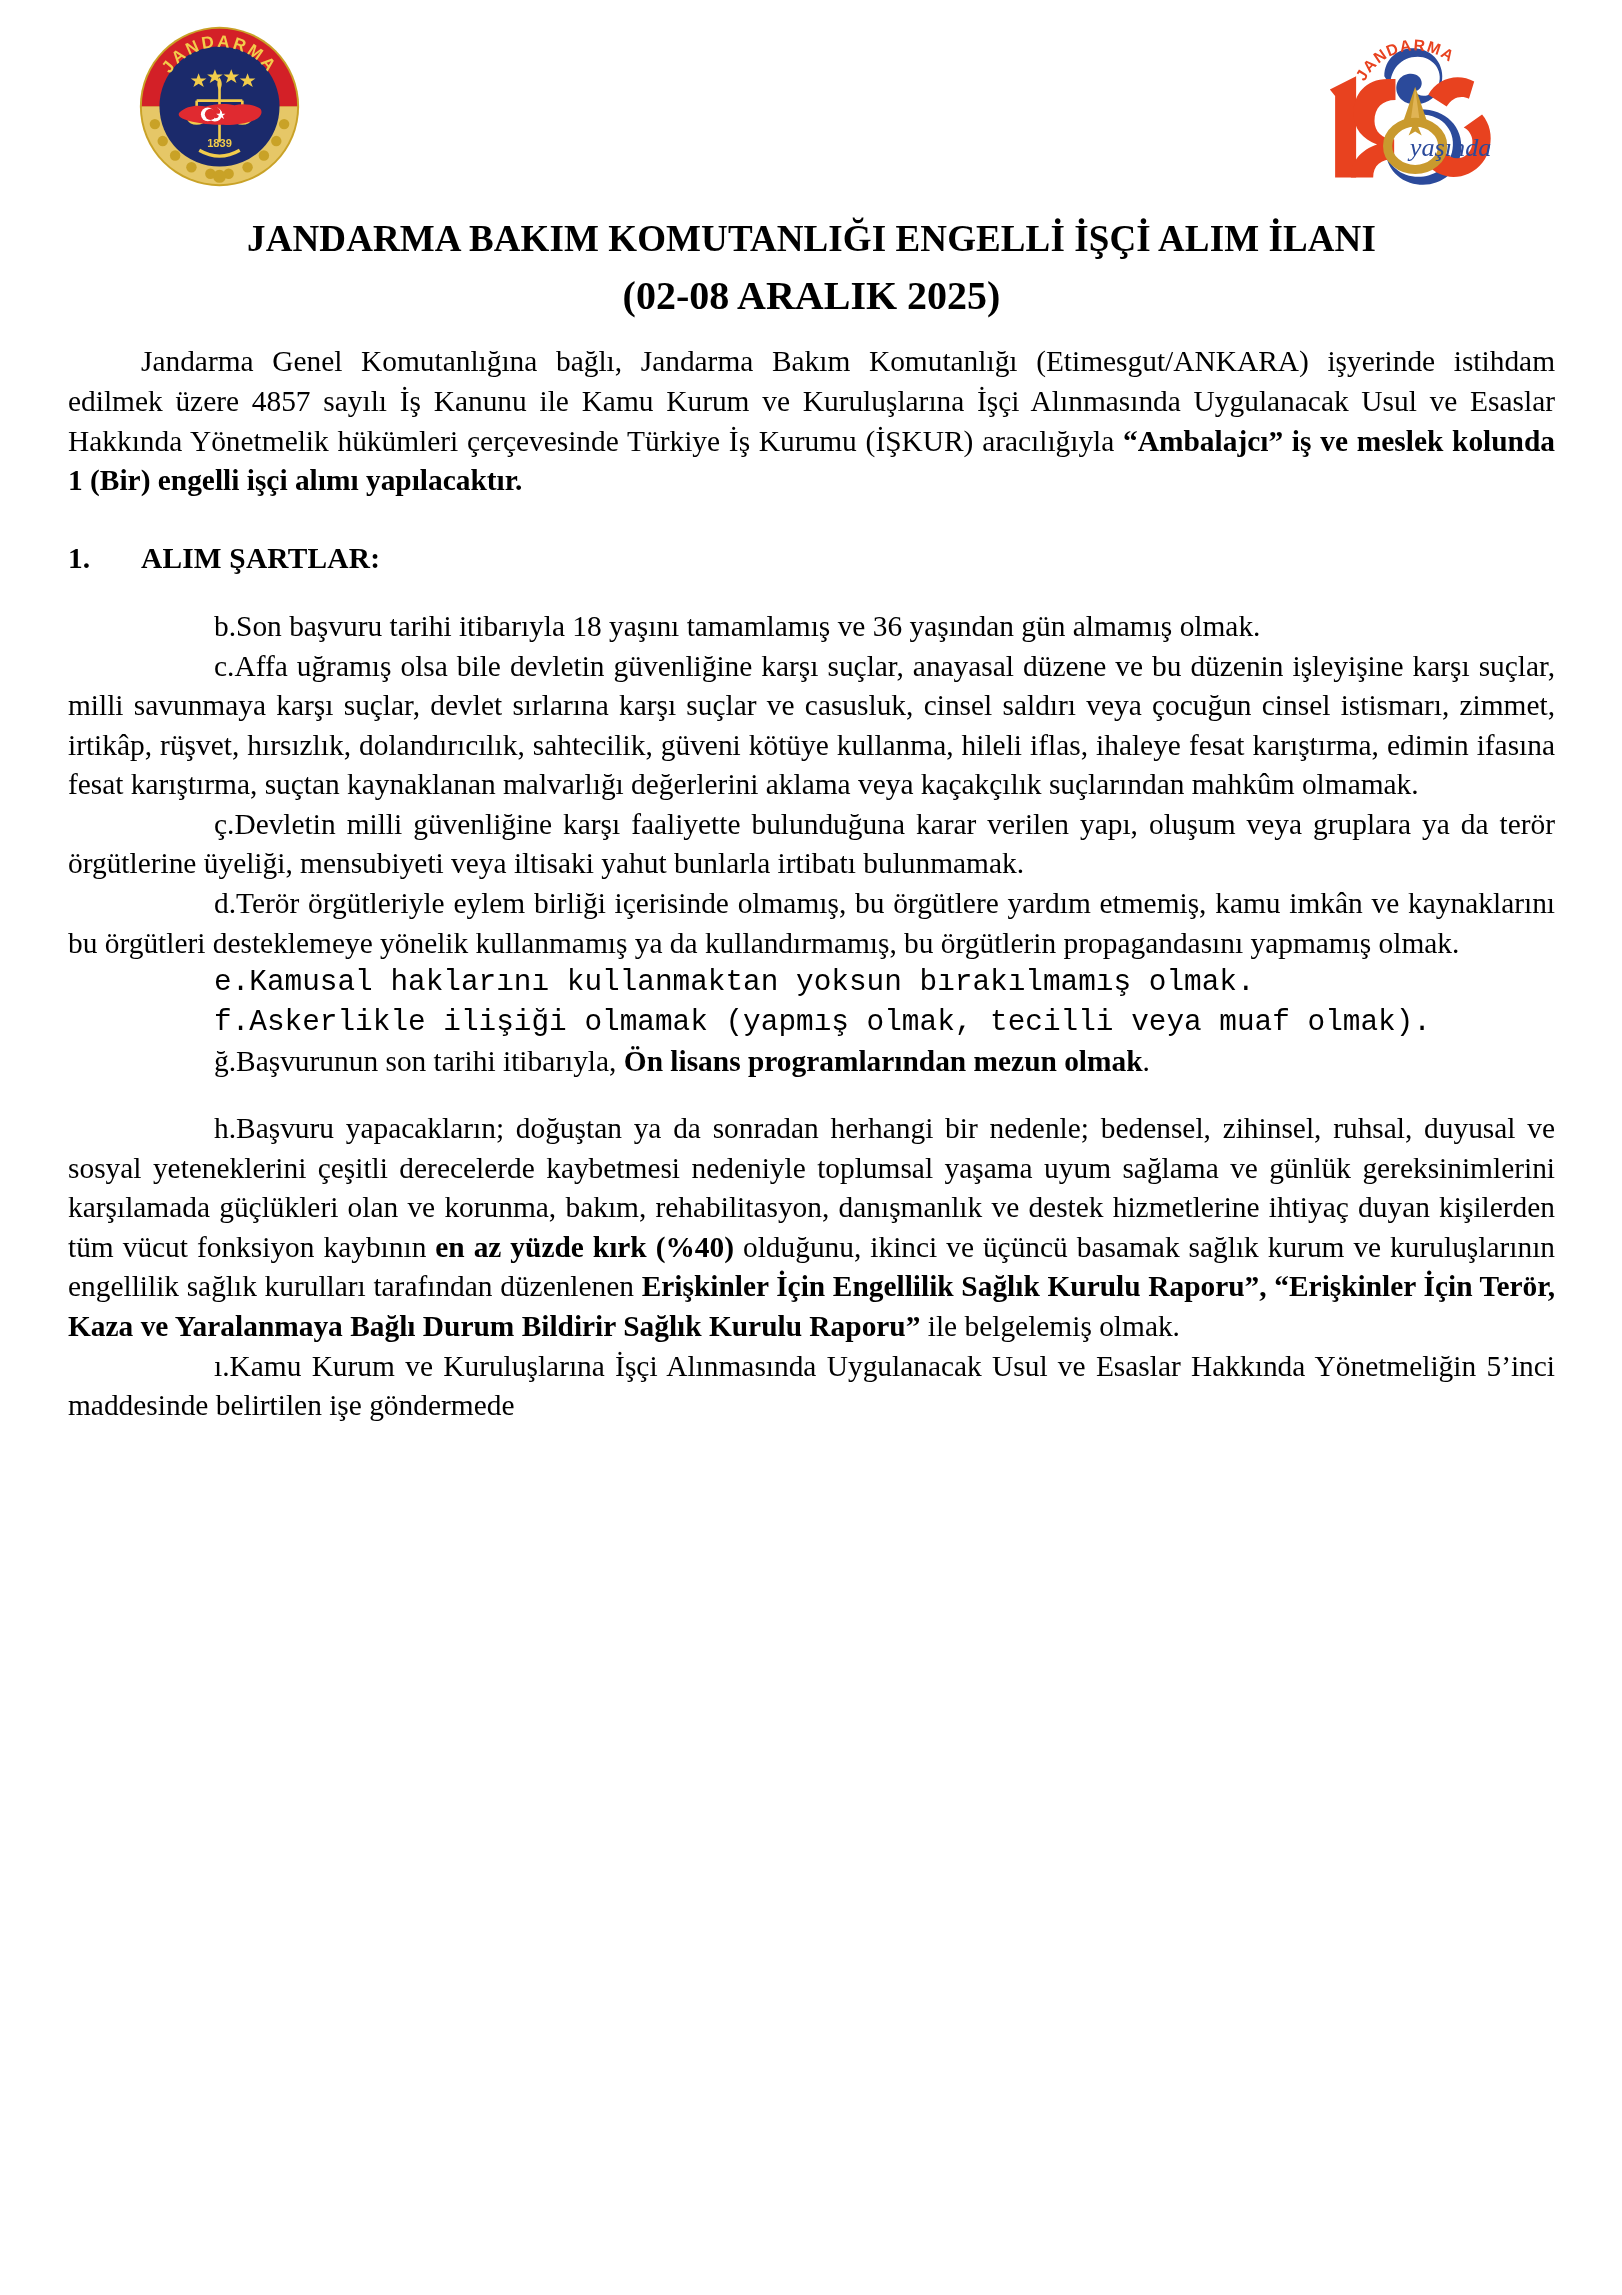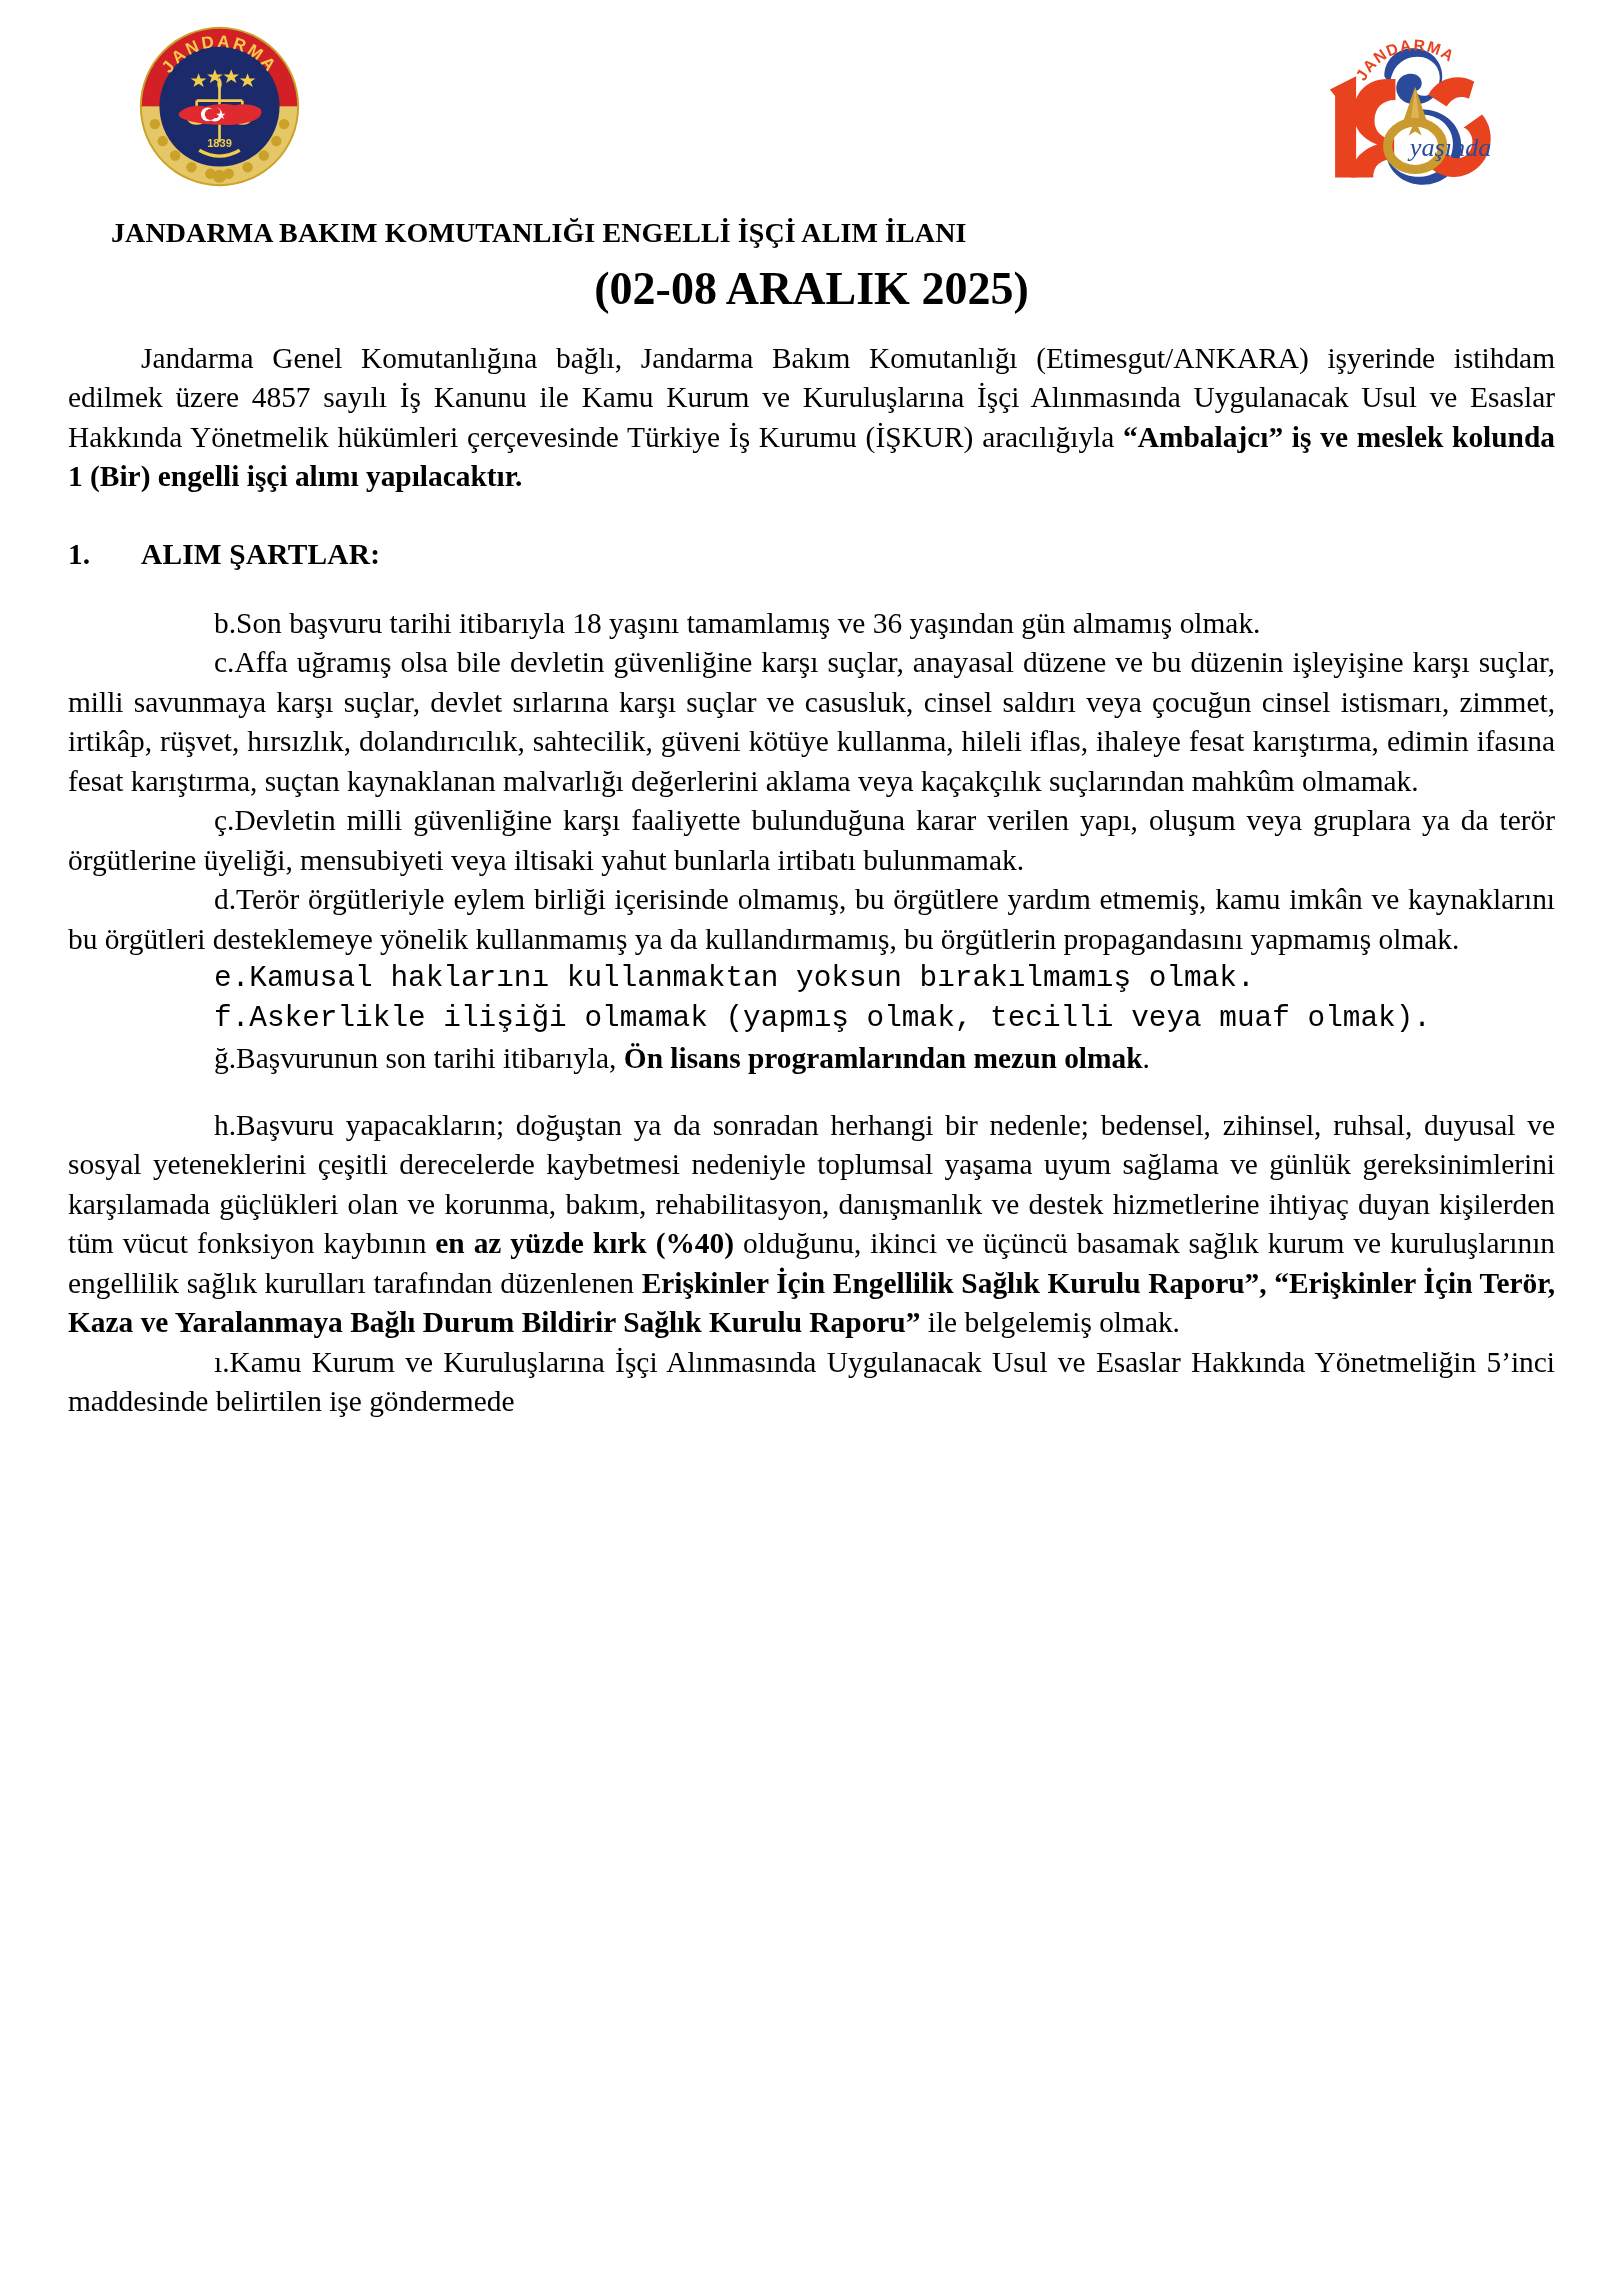--- a/index.html
+++ b/index.html
@@ -41,30 +41,30 @@
   .logo-right {
     position: absolute;
     left: 1322px;
     top: 15.7px;
     width: 185px;
     height: 185px;
   }
 
   
   .doc-title {
-    text-align: left;
-    font-size: 28px;
+    text-align: center;
+    font-size: 37px;
     font-weight: bold;
     letter-spacing: 0.1px;
     line-height: 1.22;
     margin: 0 111px;
   }
   .doc-subtitle {
     text-align: center;
-    font-size: 46px;
+    font-size: 40px;
     font-weight: bold;
     line-height: 1.22;
     margin: 10.5px 111px 0 111px;
   }
 
   
   .content {
     margin: 0 68px;
     padding-top: 22px;
     font-size: 29.4px;

